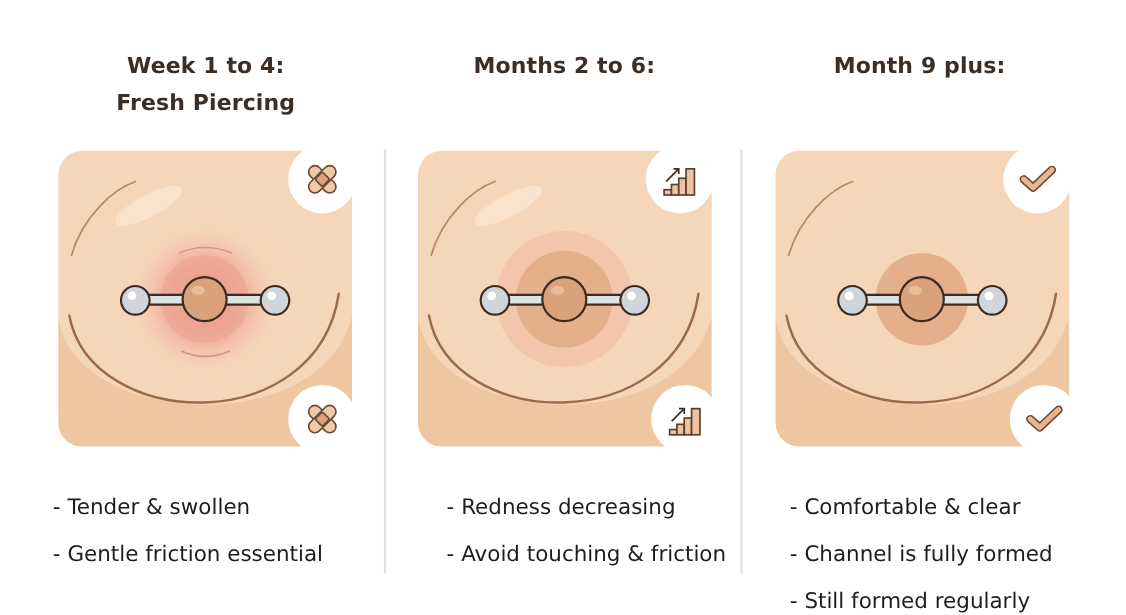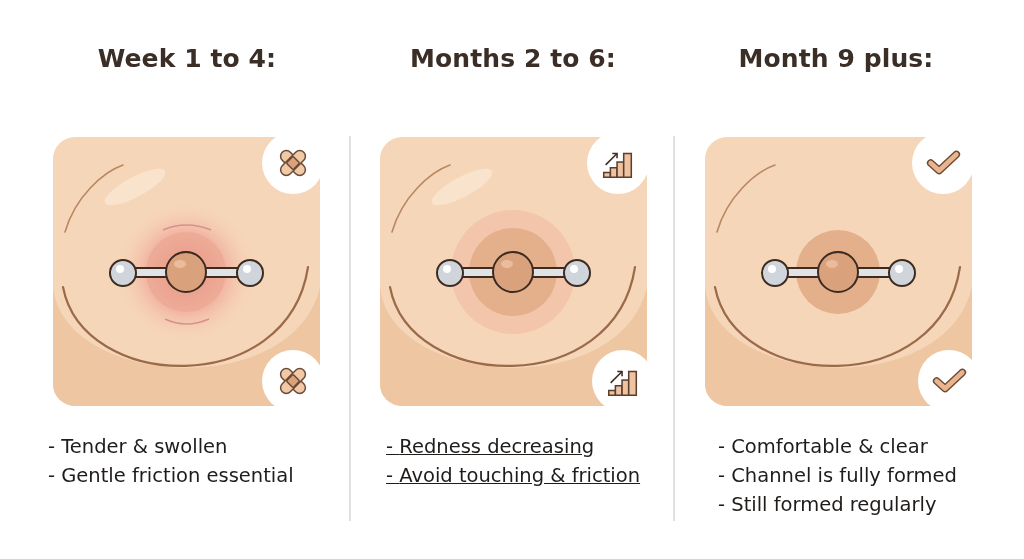--- a/index.html
+++ b/index.html
@@ -2,21 +2,21 @@
 <html><head>
   <meta charset="utf-8">
   <style>
     * { box-sizing: border-box; margin: 0; padding: 0; }
     html, body { width: 1024px; height: 559px; overflow: hidden; background: #ffffff; }
     body { position: relative; font-family: "DejaVu Sans", sans-serif; color: #3a2f28; }
 
     .stage { position: absolute; top: 0; width: 324px; height: 559px; }
     .stage-title {
       position: absolute; left: 0; right: 0; top: 42px;
-      text-align: center; font-size: 25px; line-height: 34px;
+      text-align: center; font-size: 20px; line-height: 34px;
       color: #3b2e26; letter-spacing: 0.1px;
     }
     .stage-title span { display: block; white-space: nowrap; }
 
     .card {
       position: absolute; top: 137px; width: 267px; height: 269px;
       border-radius: 22px; overflow: hidden; background: #f6d6b8;
     }
     .card svg.art { position: absolute; left: 0; top: 0; width: 267px; height: 269px; }
 
@@ -25,33 +25,34 @@
       background: #ffffff; display: flex; align-items: center; justify-content: center;
     }
     .badge svg { width: 38px; height: 38px; }
     .badge.top { top: 132px; }
     .badge.bottom { top: 350px; }
 
     .notes {
       position: absolute; top: 432px; list-style: none;
       font-size: 19.5px; line-height: 29px; color: #1f1c1a;
     }
-    .notes li { white-space: nowrap; }
+    .notes li { white-space: nowrap; margin-top: 14px; }
     .notes li::before { content: "- "; }
 
     .divider {
       position: absolute; top: 136px; width: 2px; height: 385px; background: #e2e0dd;
     }
   </style>
 </head>
 <body>
 
 <section class="stage" style="left:25px;">
   <h2 class="stage-title">
     <span>Week 1 to 4:</span>
+    <span>Fresh Piercing</span>
   </h2>
 </section>
 <div class="card" style="left:53px;">
   <svg class="art" viewBox="0 0 267 269">
     <defs>
       <radialGradient id="red1" cx="50%" cy="50%" r="50%">
         <stop offset="0%" stop-color="#e8787a" stop-opacity="0.85"></stop>
         <stop offset="55%" stop-color="#ee9a92" stop-opacity="0.55"></stop>
         <stop offset="100%" stop-color="#f6d6b8" stop-opacity="0"></stop>
       </radialGradient>
@@ -141,21 +142,21 @@
     <g stroke="#5a3e2e" stroke-width="1.6" fill="#efc2a0">
       <rect x="5" y="30" width="7" height="5"></rect>
       <rect x="12" y="25" width="7" height="10"></rect>
       <rect x="19" y="19" width="7" height="16"></rect>
       <rect x="26" y="10" width="8" height="25"></rect>
     </g>
     <path d="M7 22 L19 10" stroke="#3d2b22" stroke-width="1.6" fill="none"></path>
     <path d="M14 10 L19 10 L19 15" stroke="#3d2b22" stroke-width="1.6" fill="none"></path>
   </svg>
 </div>
-<ul class="notes" style="left:386px;text-decoration:underline;">
+<ul class="notes" style="left:406px;">
   <li>Redness decreasing</li>
   <li>Avoid touching &amp; friction</li>
 </ul>
 
 <div class="divider" style="left:673px;"></div>
 
 <section class="stage" style="left:674px;">
   <h2 class="stage-title">
     <span>Month 9 plus:</span>
   </h2>

